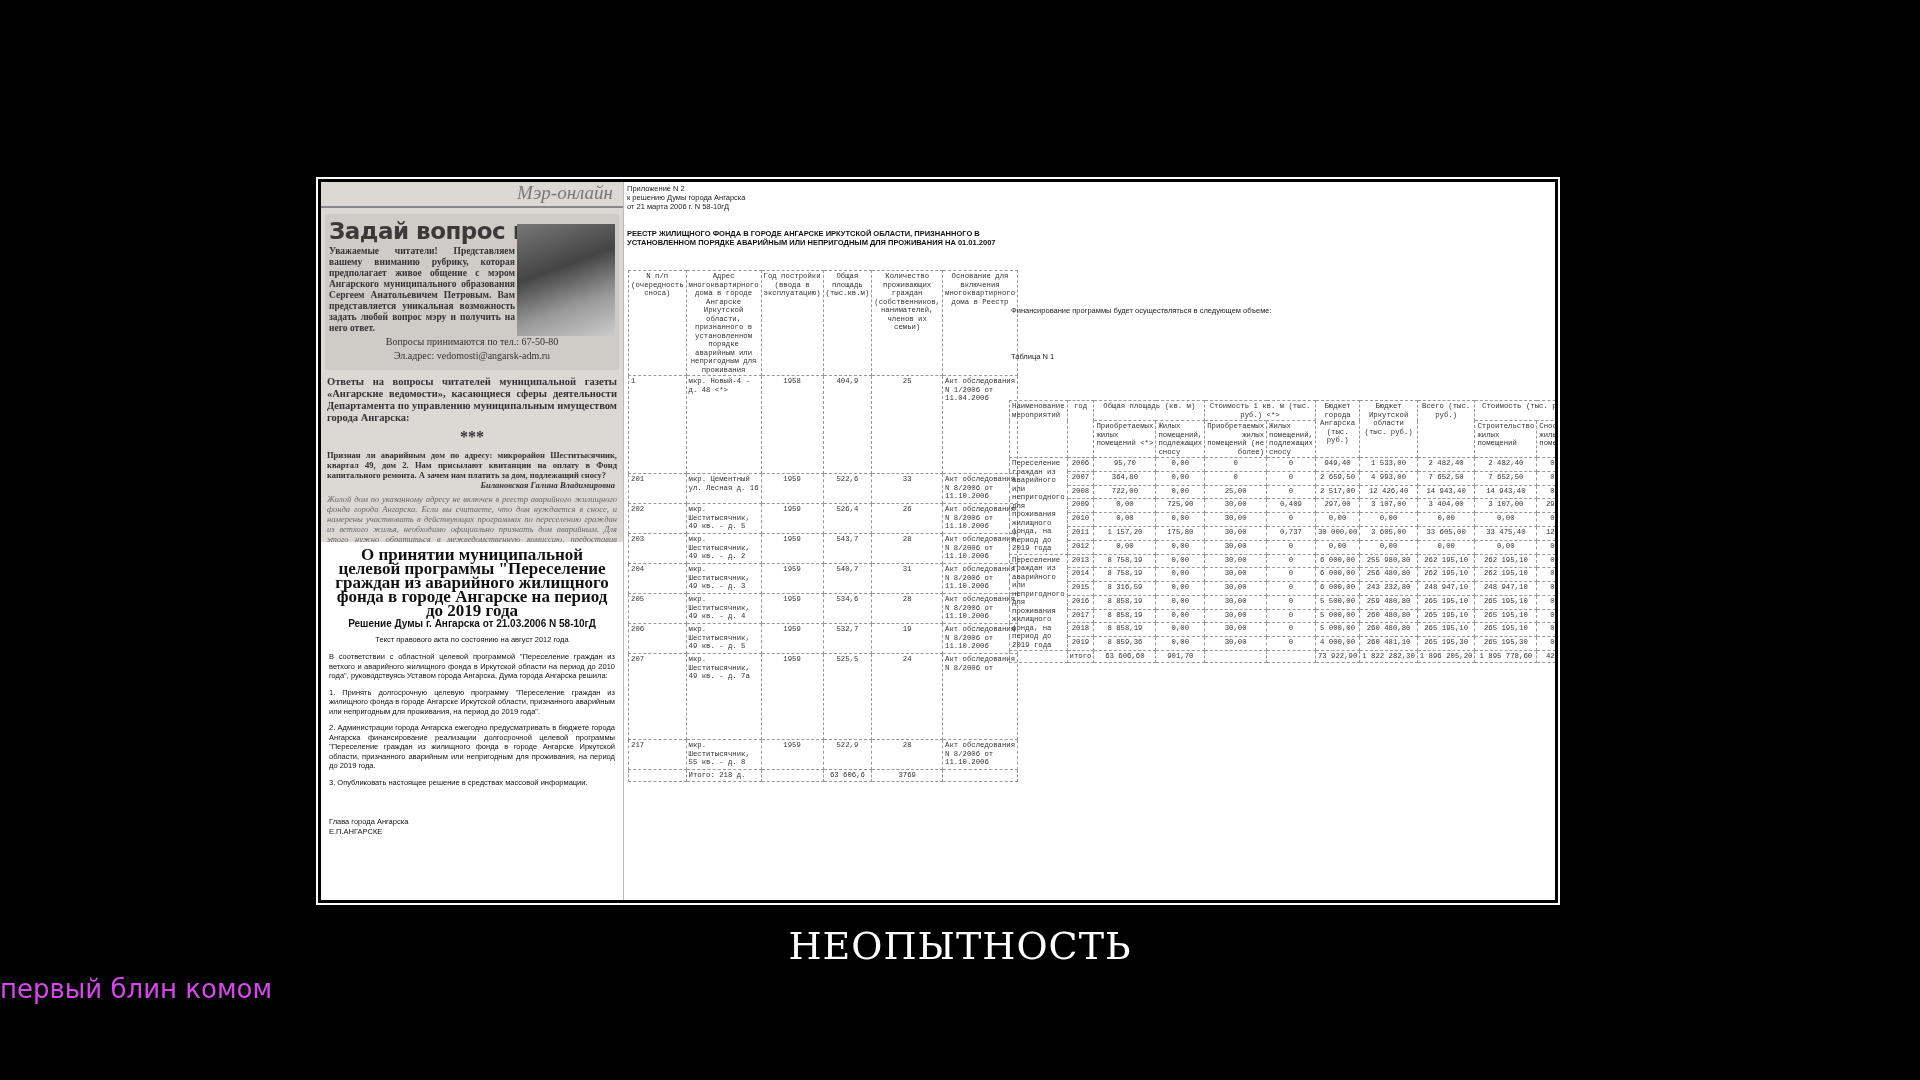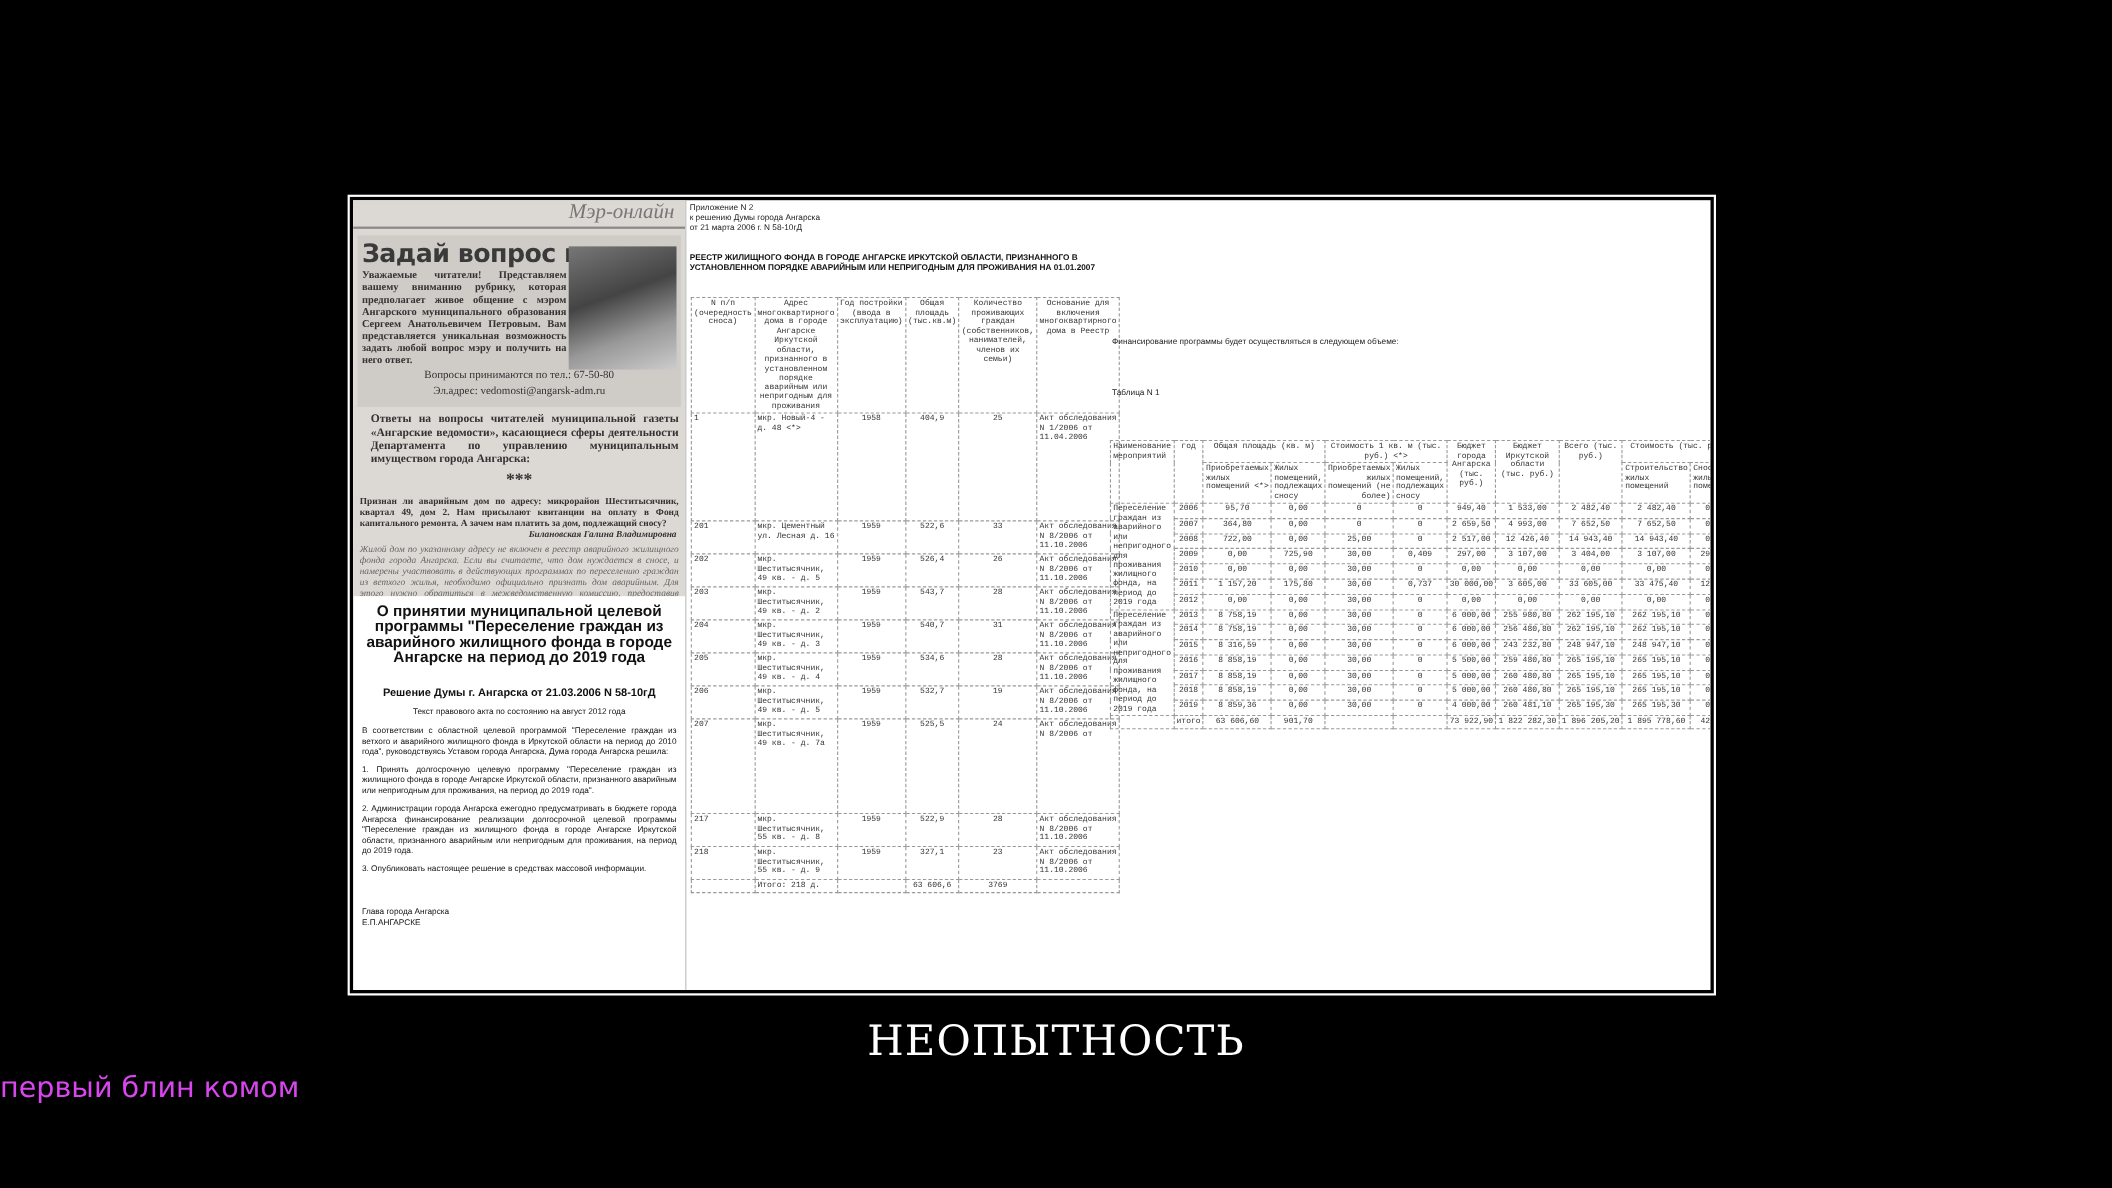--- a/index.html
+++ b/index.html
@@ -7,28 +7,28 @@
   .frame{position:absolute;left:316px;top:177px;width:1244px;height:728px;border:2px solid #fff;box-sizing:border-box;padding:3px;}
   .inner{position:absolute;left:3px;top:3px;right:3px;bottom:3px;background:#fff;overflow:hidden;}
   
   .paper{position:absolute;left:0;top:0;width:302px;height:360px;background:#dcd8d4;font-family:"Liberation Serif",serif;color:#333;overflow:hidden;}
   .paper .rubric{height:24px;border-bottom:2px solid #888;text-align:right;padding-right:10px;font-style:italic;font-size:19px;color:#777;line-height:22px;}
   .paper .box{background:#cfcbc7;margin:6px 4px 0 4px;padding:4px 4px 4px 4px;position:relative;height:148px;}
   .paper .box h2{margin:0;font-family:"DejaVu Sans",sans-serif;font-size:23px;color:#3a3a3a;letter-spacing:-0.5px;}
   .paper .photo{position:absolute;right:4px;top:10px;width:98px;height:112px;background:linear-gradient(160deg,#777,#444 40%,#999 70%,#ccc);}
   .paper .intro{font-size:9.5px;font-weight:bold;line-height:11px;width:186px;margin-top:2px;text-align:justify;}
   .paper .contact{font-size:10px;text-align:center;line-height:12px;margin-top:2px;}
-  .paper .answers{font-size:10.5px;font-weight:bold;line-height:12px;padding:6px 6px 0 16px;text-align:justify;}
+  .paper .answers{font-size:10.5px;font-weight:bold;line-height:12px;padding:6px 6px 0 6px;text-align:justify;}
   .paper .stars{text-align:center;font-weight:bold;margin:4px 0;}
   .paper .q{font-size:8.5px;font-weight:bold;line-height:10px;padding:0 6px;text-align:justify;}
   .paper .author{font-size:8.5px;font-style:italic;font-weight:bold;text-align:right;padding-right:8px;}
   .paper .it{font-size:8.5px;font-style:italic;line-height:10px;padding:4px 6px;color:#666;text-align:justify;}
   
   .decision{position:absolute;left:0;top:360px;width:302px;padding:6px 8px;box-sizing:border-box;color:#111;}
-  .decision h1{font-size:14px;text-align:center;margin:0 0 21px 0;line-height:14px;}
+  .decision h1{font-size:17px;text-align:center;margin:0 0 0 0;line-height:14px;font-family:Liberation Serif, serif;}
   .decision h3{font-size:10px;text-align:center;margin:0 0 6px 0;}
   .decision .state{font-size:7.5px;text-align:center;margin-bottom:8px;}
   .decision p{font-size:7.5px;margin:0 0 7px 0;line-height:9.5px;text-align:justify;}
   .decision .sign{margin-top:30px;font-size:7.5px;line-height:9.5px;}
   
   .registry{position:absolute;left:302px;top:0;width:380px;height:100%;border-left:1px solid #bbb;}
   .reg-head{font-size:7.5px;line-height:9px;padding:2px 3px;color:#222;}
   .reg-title{font-size:7.5px;font-weight:bold;line-height:9px;padding:16px 3px 0 3px;color:#111;}
   table.mono{border-collapse:collapse;font-family:"Liberation Mono",monospace;font-size:7.3px;color:#333;}
   table.mono td,table.mono th{border:1px dashed #999;vertical-align:top;padding:1px 2px;font-weight:normal;line-height:8.5px;}
@@ -167,28 +167,20 @@
             <td>Акт обследования N 8/2006 от</td>
           </tr>
           <tr style="height:30px">
             <td>217</td>
             <td>мкр. Шеститысячник, 55 кв. - д. 8</td>
             <td class="c">1959</td>
             <td class="c">522,9</td>
             <td class="c">28</td>
             <td>Акт обследования N 8/2006 от 11.10.2006</td>
           </tr>
-          <tr style="height:30px">
-            <td>218</td>
-            <td>мкр. Шеститысячник, 55 кв. - д. 9</td>
-            <td class="c">1959</td>
-            <td class="c">327,1</td>
-            <td class="c">23</td>
-            <td>Акт обследования N 8/2006 от 11.10.2006</td>
-          </tr>
           <tr>
             <td></td>
             <td>Итого: 218 д.</td>
             <td></td>
             <td class="c">63 606,6</td>
             <td class="c">3769</td>
             <td></td>
           </tr>
         </tbody>
       </table>

